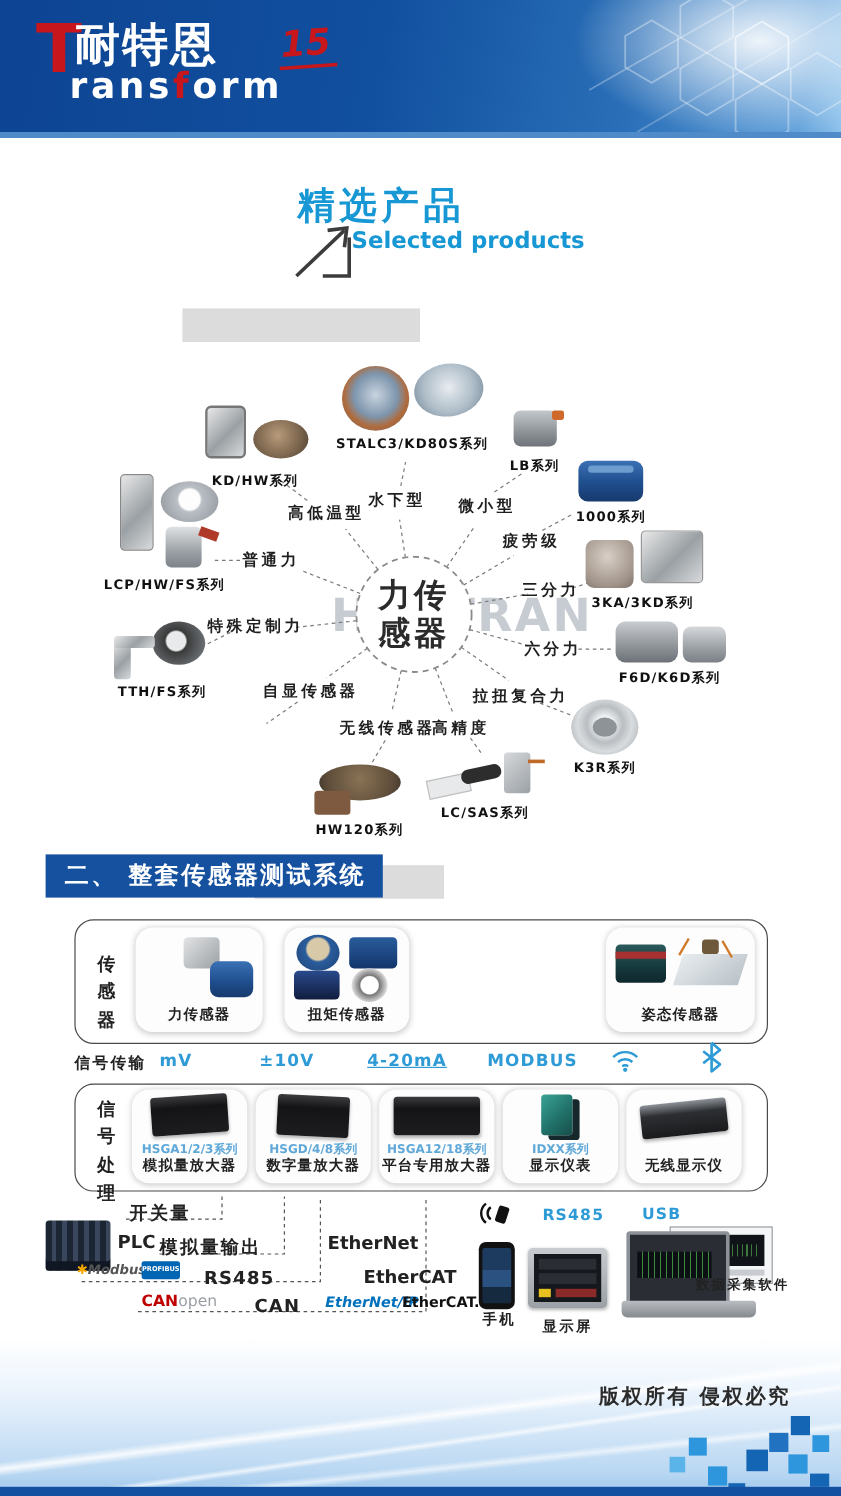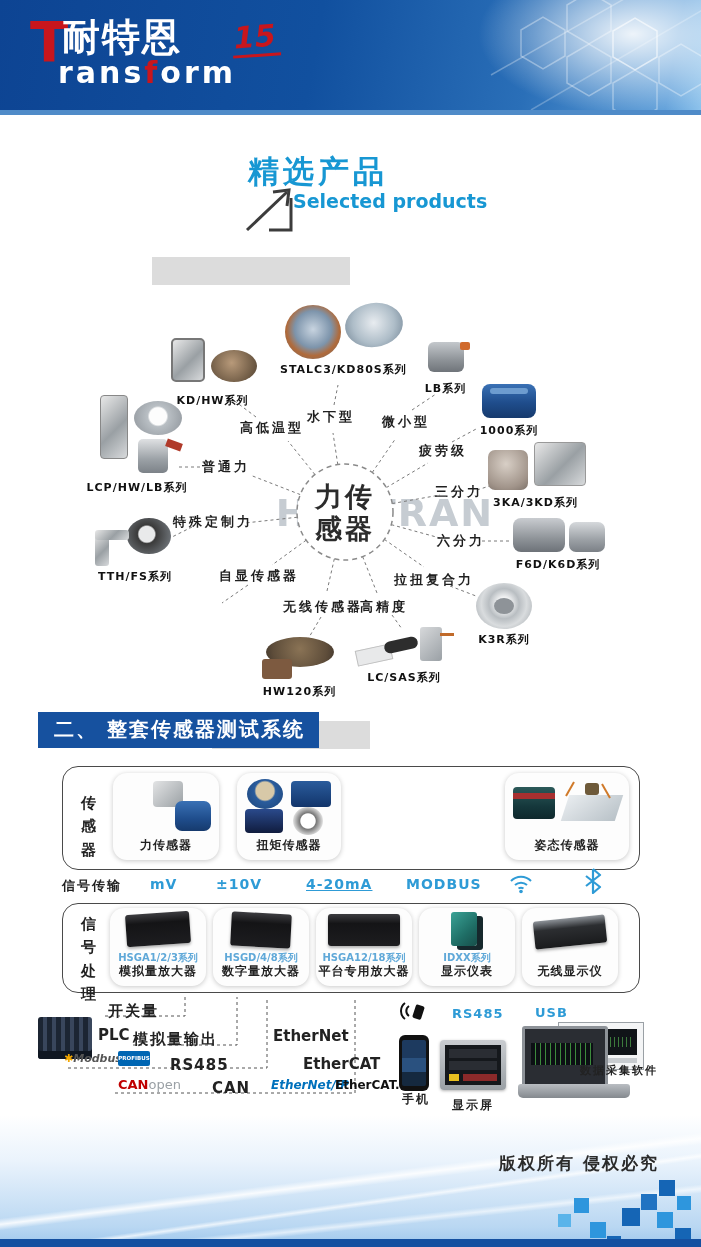--- a/index.html
+++ b/index.html
@@ -237,21 +237,21 @@
       </div>
       <div class="plabel">TTH/FS系列</div>
     </div>
     <div class="product" style="left:78px;top:98px;width:118px">
       <div class="pimg" style="width:110px;height:84px">
         <div class="shape metal" style="left:18px;top:2px;width:26px;height:62px;border-radius:4px;border:1px solid #888"></div>
         <div class="shape disc" style="left:52px;top:8px;width:48px;height:34px;background:radial-gradient(circle at 50% 45%,#fdfdfd 28%,#b9bfc4 34%,#8d9399 100%)"></div>
         <div class="shape" style="left:56px;top:46px;width:30px;height:34px;border-radius:5px;background:linear-gradient(180deg,#dfe1e3,#9ba1a6 60%,#7c8288)"></div>
         <div class="shape" style="left:84px;top:48px;width:16px;height:8px;background:#b03a2a;transform:rotate(20deg)"></div>
       </div>
-      <div class="plabel">LCP/HW/LB系列</div>
+      <div class="plabel">LCP/HW/FS系列</div>
     </div>
   </div>
 
   <div class="banner-shadow" style="left:212px;top:721px;width:158px;height:28px;"></div>
   <div class="banner" style="left:38px;top:712px;">二、 整套传感器测试系统</div>
 
   <div class="sys-box" style="left:62px;top:766px;width:576px;height:102px;"></div>
   <div class="vlabel" style="left:80px;top:792px;">传感器</div>
 
   <div class="card" style="left:113px;top:773px;width:106px;height:87px;">
@@ -271,21 +271,21 @@
     <div class="shape" style="left:8px;top:14px;width:42px;height:32px;border-radius:4px;background:linear-gradient(180deg,#2c5a5a,#15383c 60%,#0e282c)"></div>
     <div class="shape" style="left:8px;top:20px;width:42px;height:6px;background:#a83030"></div>
     <div class="shape" style="left:60px;top:22px;width:54px;height:26px;background:linear-gradient(135deg,#e8ecef,#b9c2c8);transform:skewX(-18deg)"></div>
     <div class="shape" style="left:80px;top:10px;width:14px;height:12px;border-radius:3px;background:#6e5a3a"></div>
     <div class="shape" style="left:64px;top:8px;width:2px;height:16px;background:#d07a2a;transform:rotate(30deg)"></div>
     <div class="shape" style="left:100px;top:10px;width:2px;height:16px;background:#d07a2a;transform:rotate(-30deg)"></div>
     <div class="card-label">姿态传感器</div>
   </div>
 
   <div class="tx-label" style="left:62px;top:877px;">信号传输</div>
-  <div class="tx-item" style="left:133px;top:876px;margin-left:17px;">mV</div>
+  <div class="tx-item" style="left:133px;top:876px;">mV</div>
   <div class="tx-item" style="left:216px;top:876px;">±10V</div>
   <div class="tx-item" style="left:306px;top:876px;text-decoration:underline;">4-20mA</div>
   <div class="tx-item" style="left:406px;top:876px;">MODBUS</div>
   <svg class="abs" style="left:508px;top:872px" width="26" height="22" viewBox="0 0 26 22">
     <g stroke="#2e9bd6" stroke-width="2" fill="none">
       <path d="M3 9 a14 14 0 0 1 20 0"></path>
         <path d="M7 13 a9 9 0 0 1 12 0"></path>
         <path d="M10.5 16.5 a4.5 4.5 0 0 1 5 0"></path>
     </g>
       <circle cx="13" cy="19.5" r="1.8" fill="#2e9bd6"></circle>

